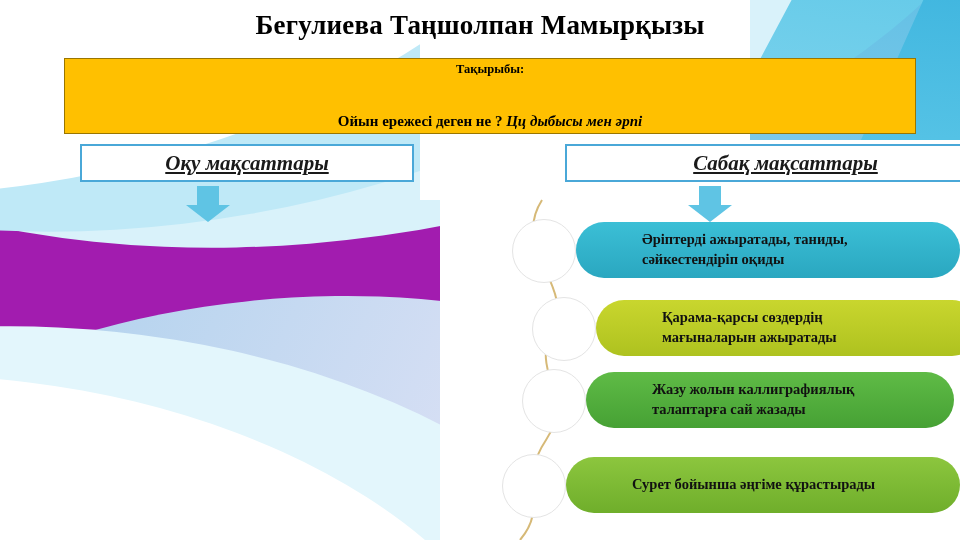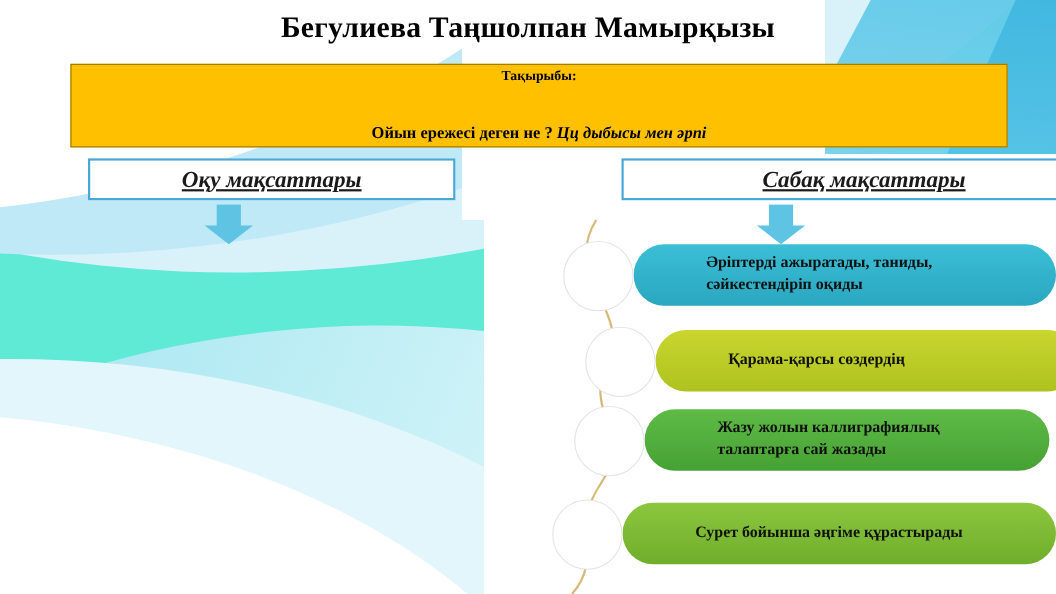--- a/index.html
+++ b/index.html
@@ -10,21 +10,21 @@
     width: 960px;
     height: 540px;
     overflow: hidden;
     font-family: "Liberation Serif", serif;
     background: #ffffff;
   }
   .slide {
     position: relative;
     width: 960px;
     height: 540px;
-    background: #5eead4;
+    background: #a21caf;
     overflow: hidden;
   }
 
   
   .bg-layer {
     position: absolute;
     inset: 0;
     overflow: hidden;
   }
   .swoosh {
@@ -331,20 +331,21 @@
 
   <div class="goal g1">
     <div>
       <span>Әріптерді ажыратады, таниды,</span>
       <span>сәйкестендіріп оқиды</span>
     </div>
   </div>
   <div class="goal g2">
     <div>
       <span>Қарама-қарсы сөздердің</span>
+      <span>мағыналарын ажыратады</span>
     </div>
   </div>
   <div class="goal g3">
     <div>
       <span>Жазу жолын каллиграфиялық</span>
       <span>талаптарға сай жазады</span>
     </div>
   </div>
   <div class="goal g4">
     <div>

